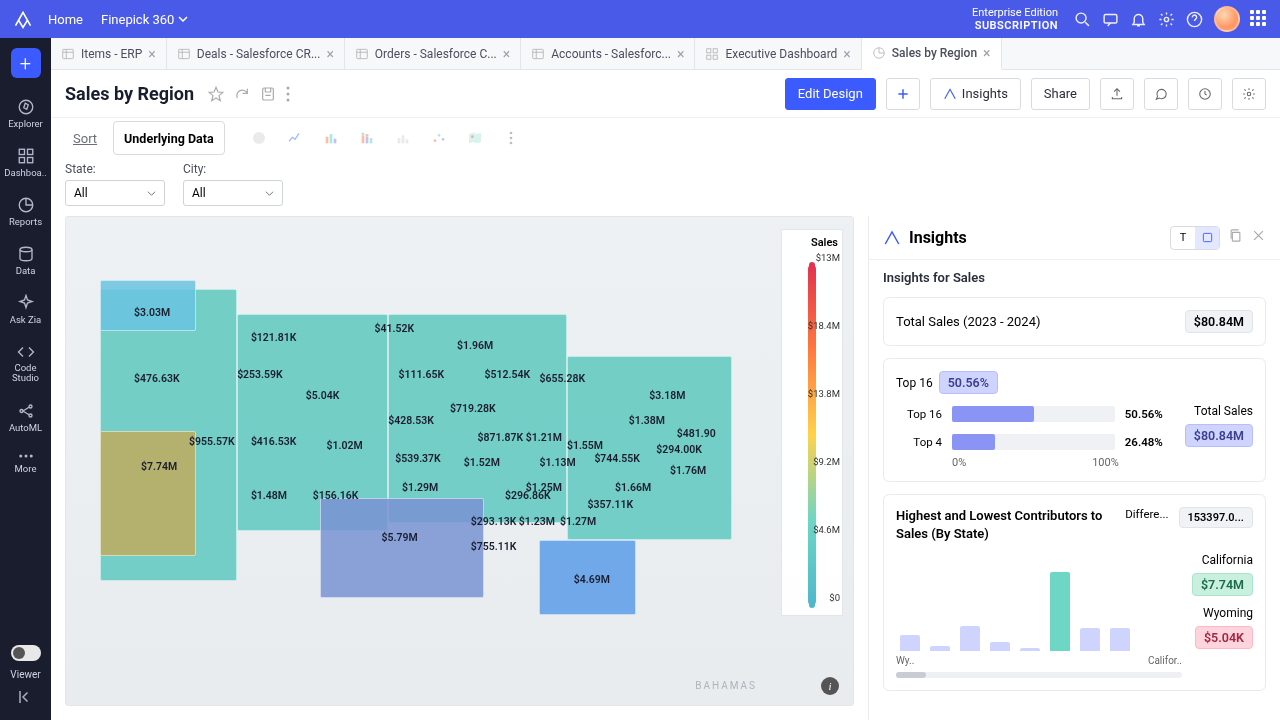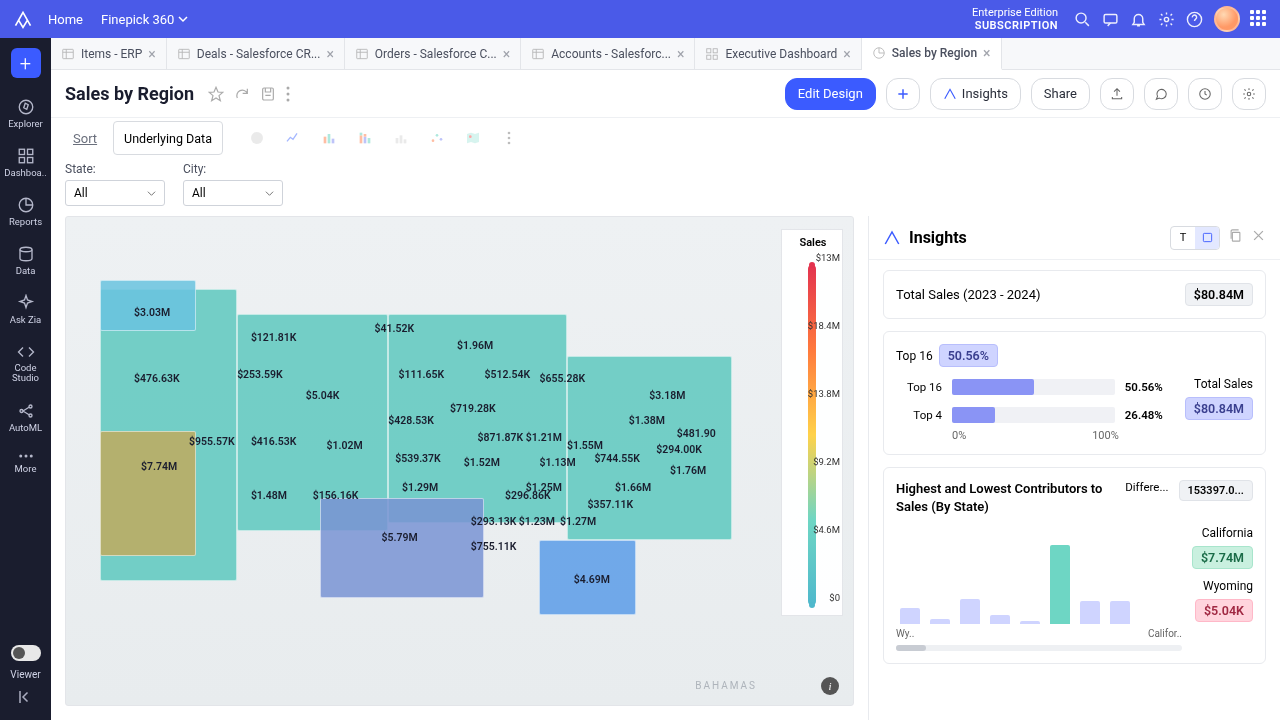--- a/index.html
+++ b/index.html
@@ -32,43 +32,43 @@
 .tab { display:flex; align-items:center; gap:6px; padding:0 10px; font-size:12px; color:#4a4f5e; border-right:1px solid #e3e5e9; cursor:pointer; max-width:180px; }
 .tab.active { background:#fff; border-bottom:2px solid #fff; margin-bottom:-1px; font-weight:500; }
 .tab .label { white-space:nowrap; overflow:hidden; text-overflow:ellipsis; flex:1; }
 .tab .close { opacity:.5; font-size:14px; }
 .tab .ticon2 { opacity:.6; }
 
 .header { height:48px; display:flex; align-items:center; padding:0 14px; gap:10px; border-bottom:1px solid #eef0f3; }
 .header .title { font-size:18px; font-weight:700; color:#1a1d2e; margin-right:4px; }
 .header .hicon { cursor:pointer; opacity:.55; display:flex; }
 .header .spacer2 { flex:1; }
-.header .btn { height:32px; padding:0 12px; border-radius:12px; font-size:13px; display:flex; align-items:center; gap:5px; cursor:pointer; border:1px solid #d8dbe0; background:#fff; color:#2a2e3a; }
+.header .btn { height:32px; padding:0 12px; border-radius:3px; font-size:13px; display:flex; align-items:center; gap:5px; cursor:pointer; border:1px solid #d8dbe0; background:#fff; color:#2a2e3a; }
 .header .btn.primary { background:#3b5bff; color:#fff; border-color:#3b5bff; }
 .header .btn.icon-only { width:34px; padding:0; justify-content:center; }
 
 .toolbar { height:40px; display:flex; align-items:center; padding:0 14px; gap:8px; }
 .toolbar .sortbtn { font-size:13px; color:#6a6f7c; padding:4px 8px; cursor:pointer;text-decoration:underline; }
-.toolbar .pill { height:28px; padding:16px 10px; border:1px solid #d8dbe0; border-radius:4px; font-size:12.5px; display:flex; align-items:center; background:#fff; cursor:pointer; }
+.toolbar .pill { height:28px; padding:16px 10px; border:1px solid #d8dbe0; border-radius:4px; font-size:12.5px; display:flex; align-items:center; background:#fff; cursor:pointer;font-weight:bold; }
 .toolbar .charticon { width:28px; height:28px; display:flex; align-items:center; justify-content:center; border:1px solid transparent; border-radius:4px; cursor:pointer; opacity:.55; }
 .toolbar .charticon.dim { opacity:.3; }
 
 .filters { padding:4px 14px 10px; display:flex; gap:18px; }
 .filter { display:flex; flex-direction:column; gap:4px; }
 .filter label { font-size:12px; color:#4a4f5e; }
 .filter .select { width:100px; height:26px; border:1px solid #cfd3da; border-radius:3px; padding:0 8px; font-size:12px; display:flex; align-items:center; justify-content:space-between; background:#fff; cursor:pointer; }
 
 .content { flex:1; display:flex; overflow:hidden; }
 .maparea { flex:1; position:relative; padding:0 14px 14px; }
 .mapbox { position:relative; width:100%; height:100%; border:1px solid #e3e5e9; border-radius:3px; background:linear-gradient(180deg,#eef1f3 0%,#e8ecee 100%); overflow:hidden; }
 .mapbox .country { position:absolute; inset:30px 80px 40px 20px; }
 .state { position:absolute; border:1px solid rgba(255,255,255,.6); border-radius:2px; }
 .slabel { position:absolute; font-size:10.5px; font-weight:600; color:#1a1d2e; white-space:nowrap; pointer-events:none; }
 .legend { position:absolute; right:10px; top:12px; width:62px; background:rgba(255,255,255,.95); border:1px solid #e3e5e9; padding:6px 4px; font-size:10px; }
-.legend .lgtitle { font-size:11px; font-weight:600; margin-bottom:16px; text-align:center; padding-left:2px; }
+.legend .lgtitle { font-size:11px; font-weight:600; margin-bottom:16px; text-align:right; padding-left:2px; }
 .legend .bar { width:8px; height:340px; margin:4px auto; background:linear-gradient(180deg,#e3334f 0%,#ff7a3d 25%,#ffd24a 50%,#6ed6c4 75%,#4fb8cc 100%); border-radius:4px; position:relative; }
 .legend .bar::before { content:""; position:absolute; top:-3px; left:1px; width:6px; height:6px; border-radius:50%; background:#e3334f; }
 .legend .bar::after { content:""; position:absolute; bottom:-3px; left:1px; width:6px; height:6px; border-radius:50%; background:#4fb8cc; }
 .legend .ticks { position:absolute; right:2px; top:22px; height:352px; width:50px; }
 .legend .tick { position:absolute; right:0; font-size:9.5px; color:#333; }
 .mapbox .info { position:absolute; right:14px; bottom:10px; width:18px; height:18px; border-radius:50%; background:#555; color:#fff; font-size:11px; display:flex; align-items:center; justify-content:center; font-style:italic; font-family:serif; }
 .mapbox .bahamas { position:absolute; right:96px; bottom:14px; font-size:10px; letter-spacing:2px; color:#aeb4bb; }
 
 .insights { width:412px; border-left:1px solid #e8eaee; display:flex; flex-direction:column; background:#fff; }
 .insights .ihead { height:44px; display:flex; align-items:center; padding:0 14px; gap:8px; border-bottom:1px solid #eef0f3; }
@@ -522,20 +522,21 @@
             </div>
           <div class="hicon2"><svg width="15" height="15" viewBox="0 0 24 24" fill="none" stroke="#666" stroke-width="1.8">
                 <rect x="7" y="7" width="12" height="14" rx="1"></rect>
                 <path d="M5 17V5a2 2 0 012-2h10"></path>
               </svg></div>
           <div class="hicon2"><svg width="15" height="15" viewBox="0 0 24 24" stroke="#666" stroke-width="2">
                 <path d="M5 5l14 14M19 5L5 19"></path>
               </svg></div>
         </div>
         <div class="body">
+          <div class="subtitle">Insights for Sales</div>
 
           <div class="card">
             <div class="row1">
               <span>Total Sales (2023 - 2024)</span>
               <span class="badge">$80.84M</span>
             </div>
           </div>
 
           <div class="card">
             <div class="siderow">

